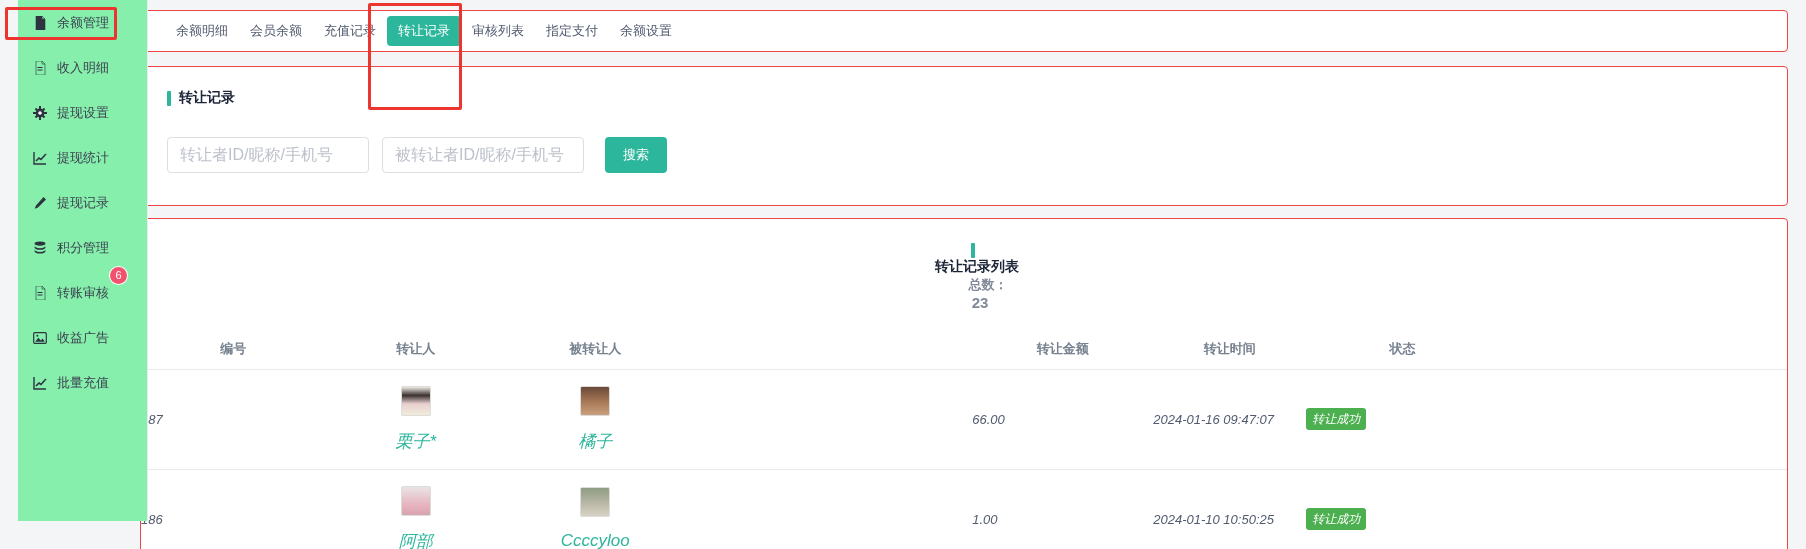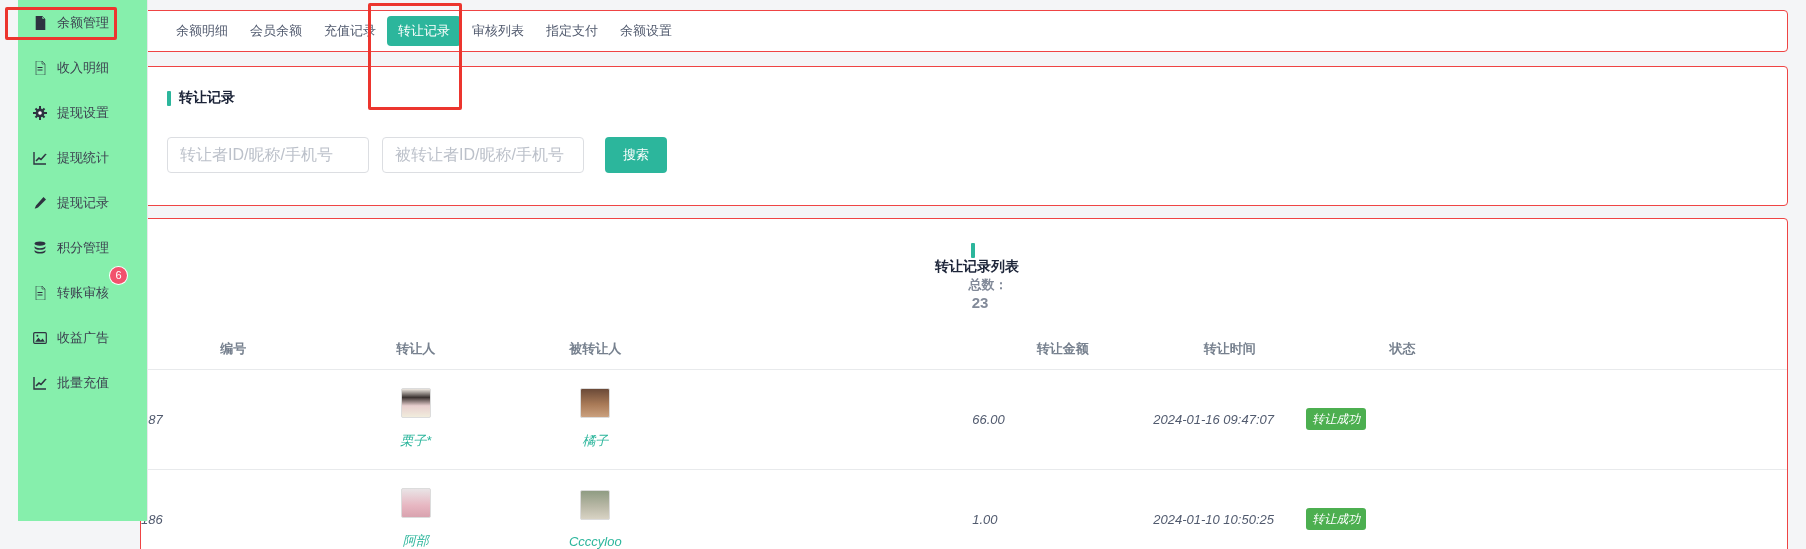--- a/index.html
+++ b/index.html
@@ -72,21 +72,21 @@
   }
   .records td {
     height:100px; text-align:left; font-size:13px; color:#515a6e;
     border-bottom:1px solid #e8eaec; vertical-align:middle;font-style:italic;
   }
   .person { display:flex; flex-direction:column; align-items:center; }
   .avatar {
     width:30px; height:30px; border:1px solid #dcdcdc; border-radius:2px;
     background:#eee; cursor:pointer;
   }
-  .member-name { margin-top:14px; color:#2cb69c; font-size:13px; cursor:pointer; }
+  .member-name { margin-top:14px; color:#2cb69c; font-size:17px; cursor:pointer; }
   .status-badge {
     display:inline-block; background:#4caf50; color:#fff; font-size:12px;
     line-height:1; padding:5px 6px; border-radius:3px;
   }
   
   .annotation {
     position:absolute; border:3px solid #ec352e; border-radius:2px;
     pointer-events:none; z-index:50; background:transparent;
   }
   .anno-sidebar { left:5px; top:7px; width:112px; height:33px; }

